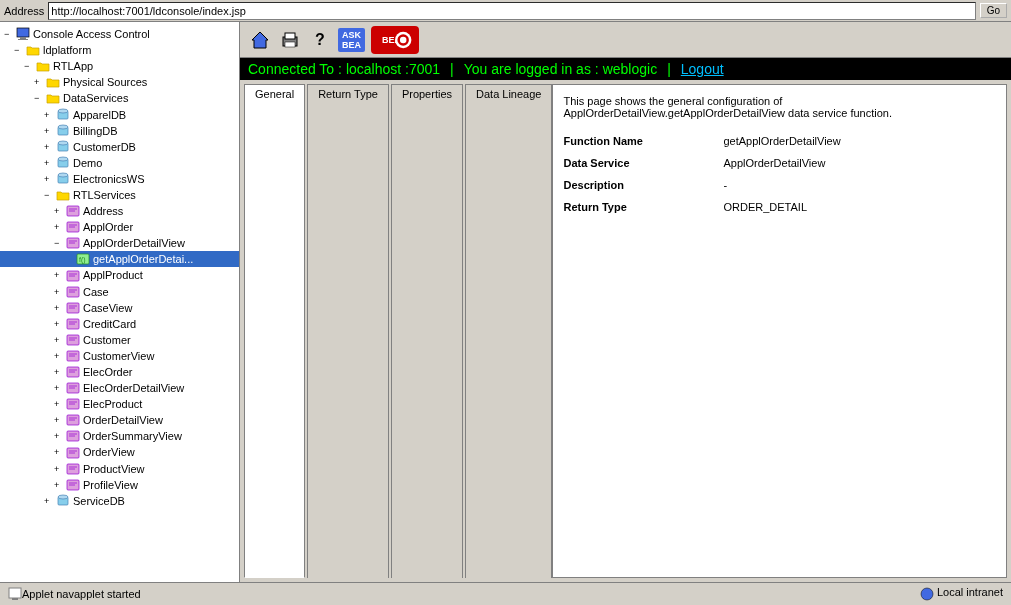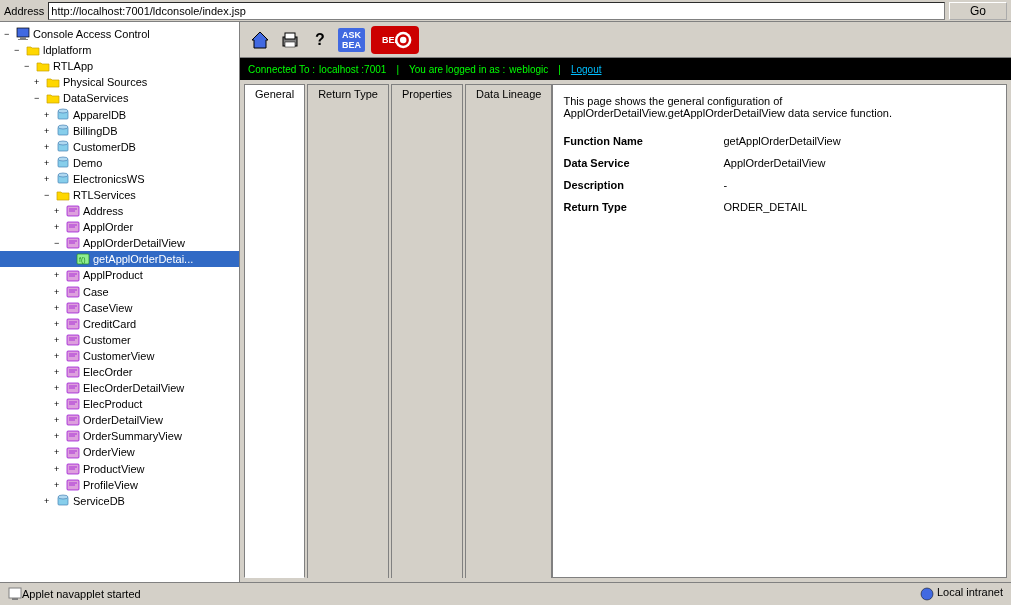--- a/index.html
+++ b/index.html
@@ -3,21 +3,21 @@
   <meta charset="utf-8">
   <style>
     * { margin: 0; padding: 0; box-sizing: border-box; }
     body { font-family: Arial, sans-serif; font-size: 11px; background: #d4d0c8; width: 1011px; height: 605px; overflow: hidden; }
 
     
     .browser-chrome { background: #d4d0c8; }
     .address-bar { display: flex; align-items: center; background: #d4d0c8; padding: 2px 4px; border-bottom: 1px solid #808080; height: 22px; }
     .address-label { font-size: 11px; margin-right: 4px; color: #000; }
     .address-input { flex: 1; height: 18px; border: 1px inset #808080; background: #fff; font-size: 11px; padding: 0 2px; }
-    .go-btn { margin-left: 4px; background: #d4d0c8; border: 1px outset #fff; padding: 1px 20px; font-size: 12px; cursor: pointer; }
+    .go-btn { margin-left: 4px; background: #d4d0c8; border: 1px outset #fff; padding: 1px 6px; font-size: 10px; cursor: pointer; }
 
     
     .main-container { display: flex; height: 560px; }
 
     
     .sidebar { width: 240px; min-width: 240px; background: #fff; border-right: 1px solid #808080; overflow-y: auto; overflow-x: hidden; padding: 4px 0; }
     .tree-item { display: flex; align-items: center; padding: 1px 0; cursor: pointer; white-space: nowrap; }
     .expand-icon { font-size: 9px; margin-right: 2px; color: #000; min-width: 10px; }
     .tree-label { font-size: 11px; }
 
@@ -28,21 +28,21 @@
     .content-area { flex: 1; background: #d4d0c8; display: flex; flex-direction: column; }
 
     
     .top-bar { background: #d4d0c8; padding: 4px 8px; display: flex; align-items: center; justify-content: space-between; border-bottom: 1px solid #808080; height: 36px; }
     .breadcrumb { font-size: 11px; color: #000; }
     .breadcrumb a { color: #000080; text-decoration: none; }
     .top-icons { display: flex; align-items: center; gap: 6px; }
     .top-icon { width: 24px; height: 24px; display: flex; align-items: center; justify-content: center; cursor: pointer; }
 
     
-    .conn-bar { background: #000; color: #fff; padding: 2px 8px; display: flex; align-items: center; gap: 4px; font-size: 10px; height: 22px; }
+    .conn-bar { background: #000; color: #fff; padding: 2px 8px; display: flex; align-items: center; gap: 4px; font-size: 14px; height: 22px; }
     .conn-bar span { color: #00ff00; }
     .conn-separator { color: #808080; margin: 0 6px; }
     .logout-link { color: #00bfff; text-decoration: underline; cursor: pointer; }
 
     
     .tab-container { background: #d4d0c8; flex: 1; padding: 4px; display: flex; flex-direction: row; }
     .tabs { display: flex; gap: 2px; margin-bottom: 0; }
     .tab { padding: 3px 10px; background: #d4d0c8; border: 1px solid #808080; border-bottom: none; cursor: pointer; font-size: 11px; }
     .tab.active { background: #fff; border-bottom: 1px solid #fff; z-index: 1; }
     .tab-content { background: #fff; border: 1px solid #808080; flex: 1; padding: 10px; }

